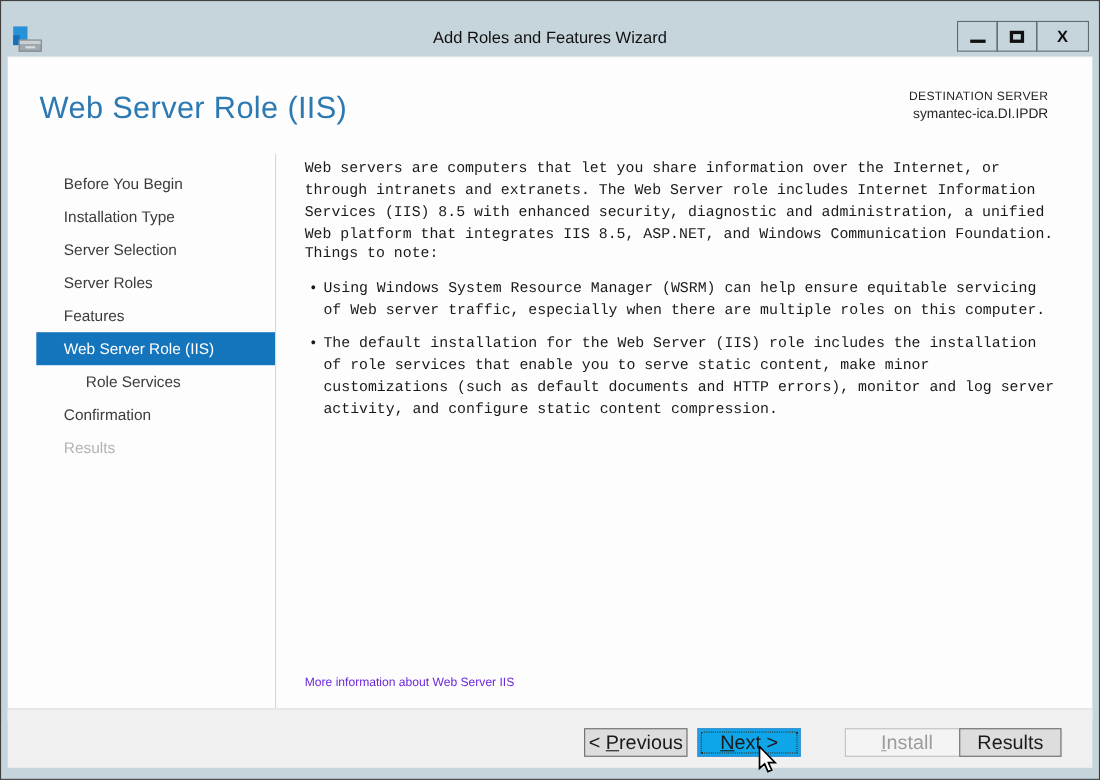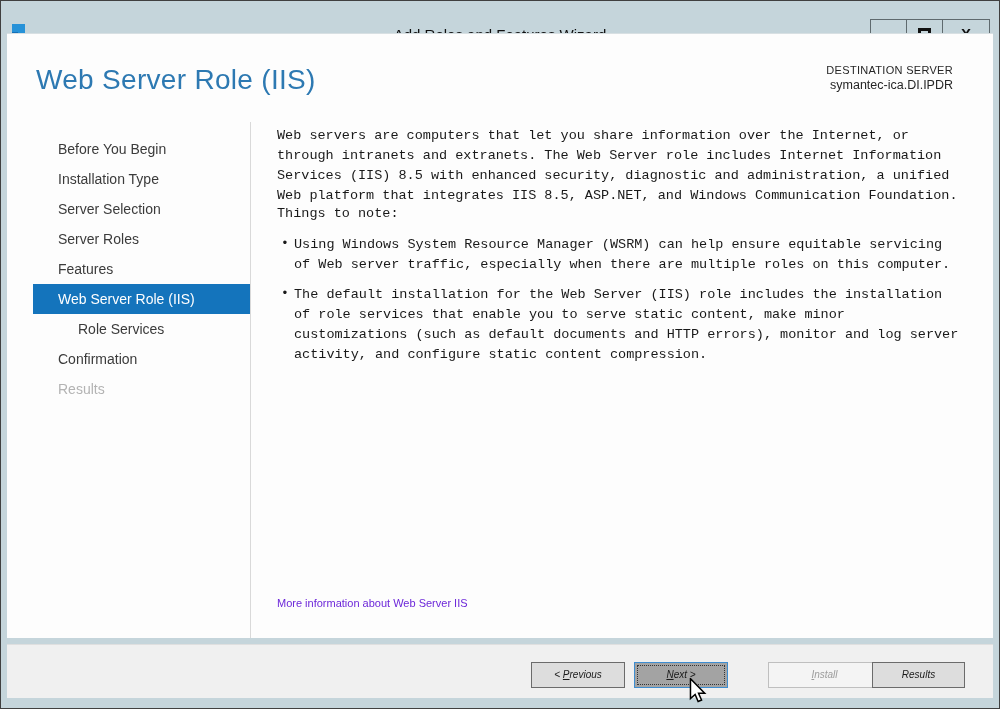--- a/index.html
+++ b/index.html
@@ -31,21 +31,21 @@
     display:flex; align-items:center; justify-content:center;
     background:transparent; cursor:default;
   }
   .win-btn + .win-btn { margin-left:-1px; }
   .glyph-min { width:14px; height:3px; background:#111; margin-top:8px; }
   .glyph-max { width:13px; height:11px; border:3px solid #111; }
   .glyph-close { font-size:15px; font-weight:700; color:#111; line-height:1; }
 
   
   .white {
-    position:absolute; top:32px; left:6px; right:6px; height:605px;
+    position:absolute; top:50px; left:6px; right:6px; height:605px;
     background:#FDFDFD; border-top:1px solid #D8E0E3;
   }
 
   .page-title {
     position:absolute; left:29px; top:30px;
     font-size:28px; font-weight:300; color:#2D79B2; letter-spacing:0.3px;
   }
   .dest-block { position:absolute; right:40px; top:30px; text-align:right; color:#262626; }
   .dest-label { font-size:11px; letter-spacing:0.3px; }
   .dest-server { font-size:12.5px; margin-top:2px; }
@@ -78,29 +78,29 @@
     font-size:11px; color:#6d28d9; text-decoration:none; cursor:pointer;
   }
 
   
   .footer {
     position:absolute; top:643px; left:6px; right:6px; height:54px;
     background:#F0F0F0; border-top:1px solid #DFDFDF;
   }
   .btn {
     position:absolute; top:17px; height:26px;
-    font-family:"Liberation Sans", sans-serif; font-size:10px; color:#1A1A1A;
+    font-family:"Liberation Sans", sans-serif; font-size:18px; color:#1A1A1A;
     background:#DDDDDD; border:1px solid #6B6B6B;
-    text-align:center; line-height:24px; cursor:default;font-style:italic;
+    text-align:center; line-height:24px; cursor:default;
   }
   .btn u { text-decoration:underline; }
   .btn-previous { left:524px; width:94px; }
   .btn-next {
     left:627px; width:94px;
-    background:#a3a3a3; border:1px solid #3E8DD0;
+    background:#0ea5e9; border:1px solid #3E8DD0;
     outline:1px dotted #333; outline-offset:-4px;
   }
   .btn-install { left:761px; width:113px; background:#F4F4F4; border:1px solid #BFBFBF; color:#9C9C9C; }
   .btn-cancel { left:865px; width:93px; }
 
   
   .cursor { position:absolute; left:687px; top:677px; z-index:50; pointer-events:none; }
 </style>
 </head>
 <body>

